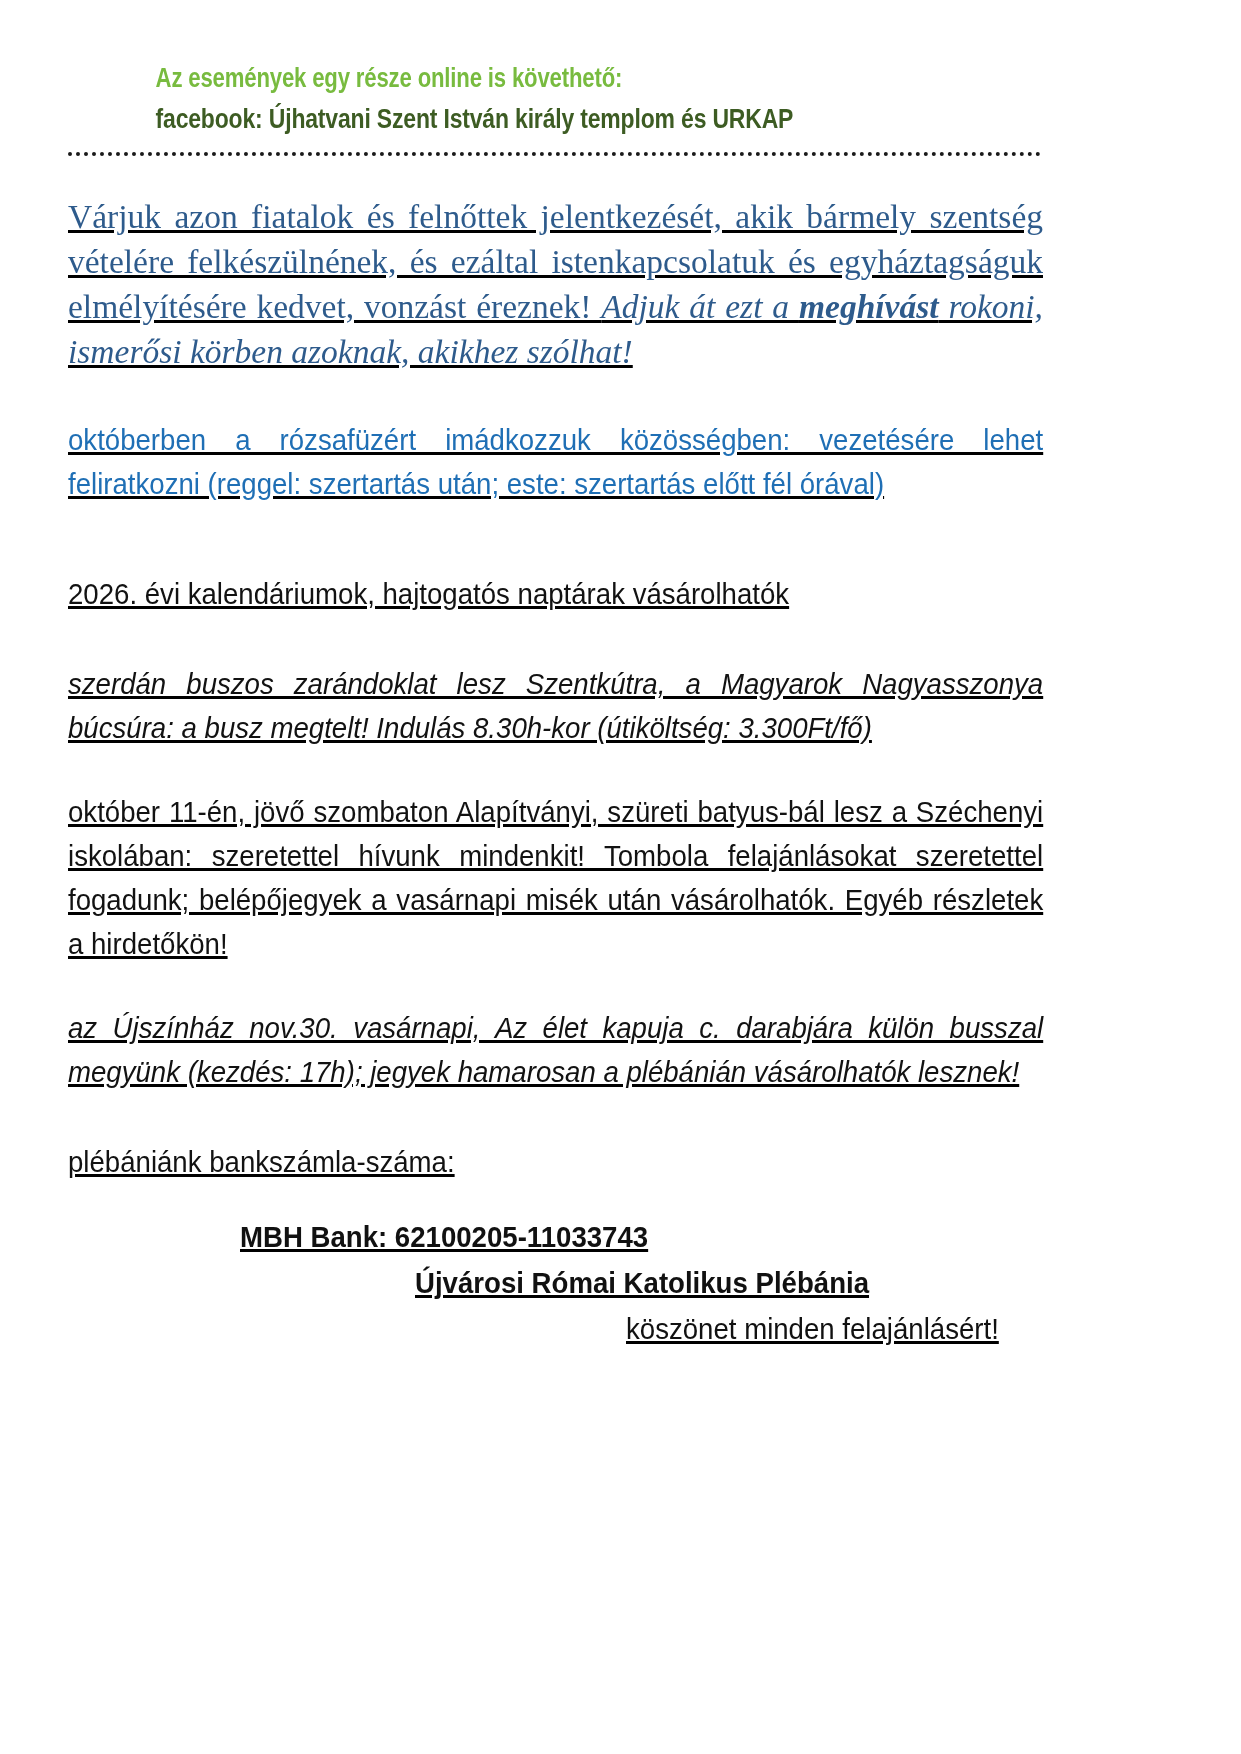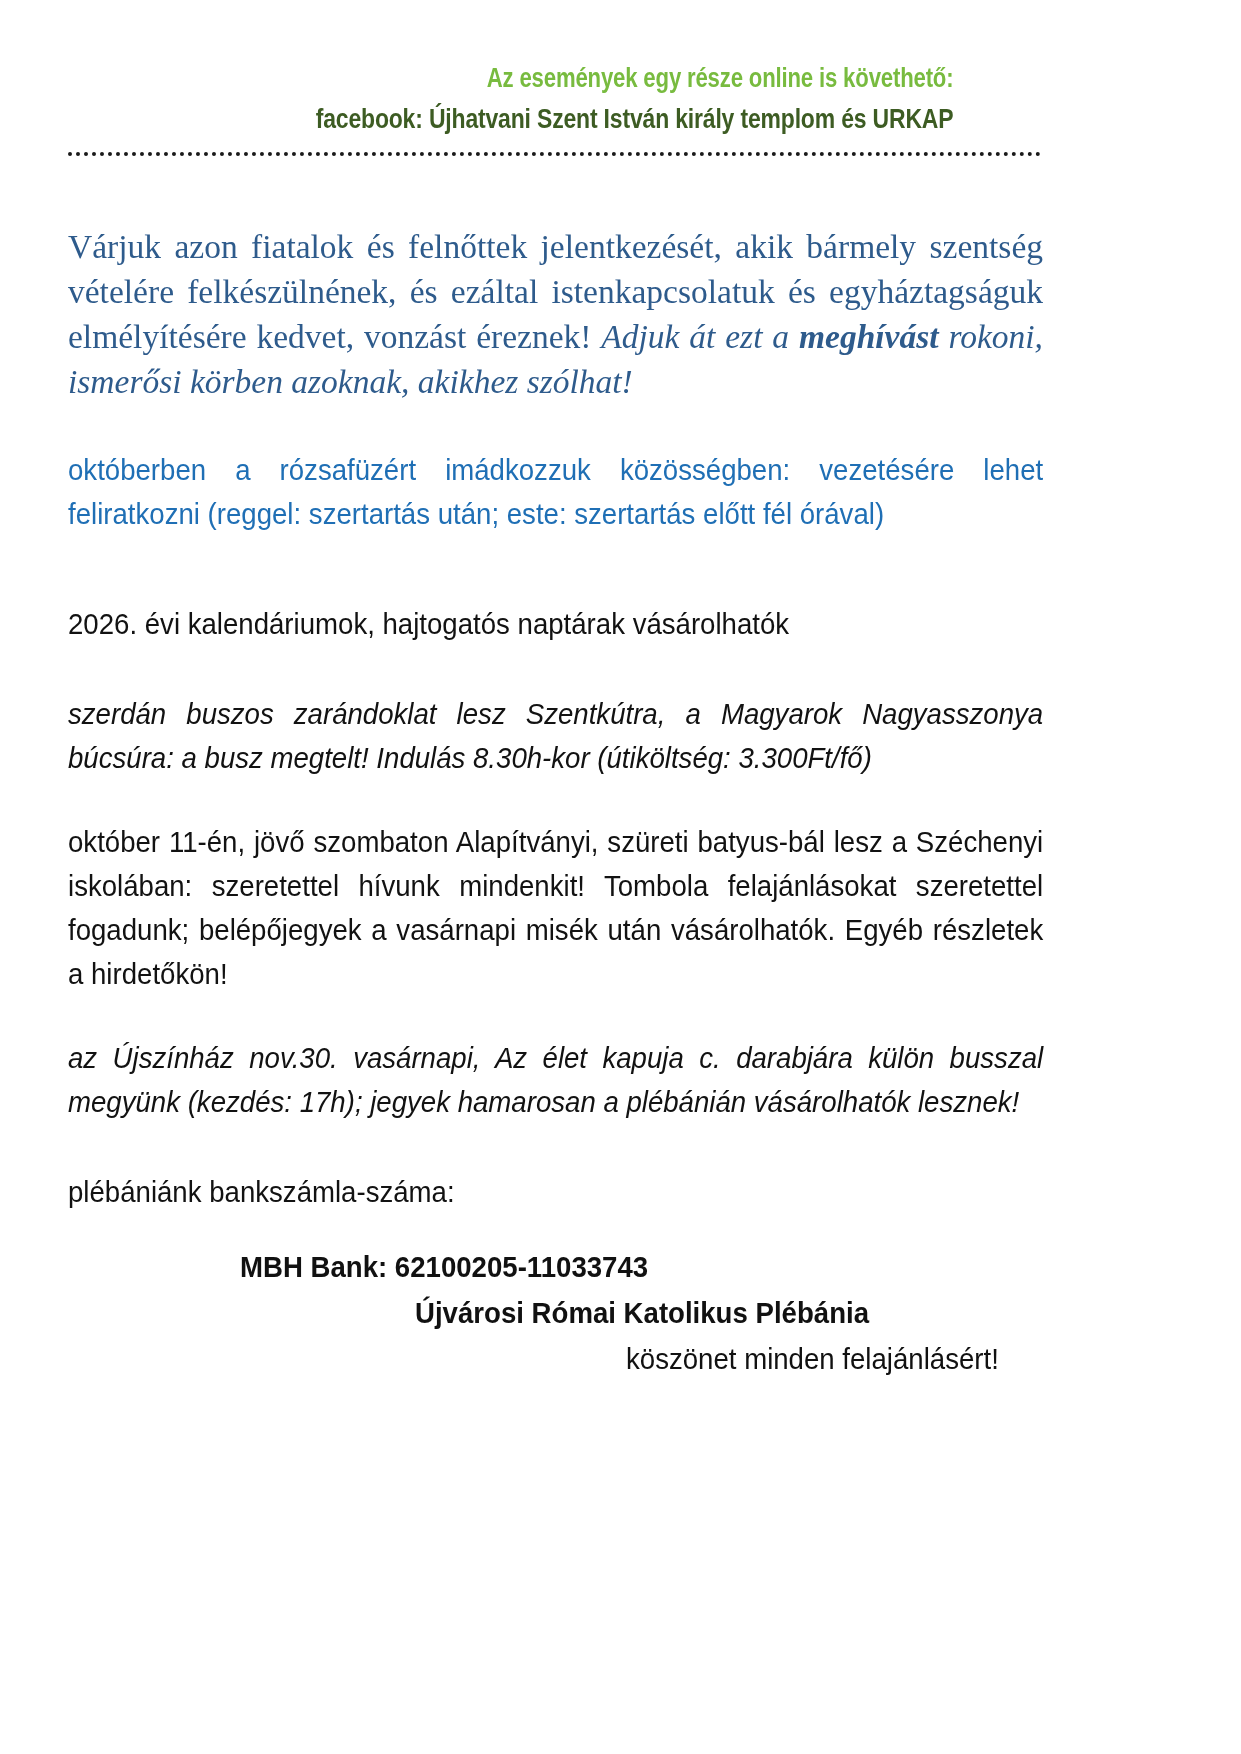--- a/index.html
+++ b/index.html
@@ -22,21 +22,21 @@
     background: #ffffff;
     overflow: hidden;
   }
 
   
   .header {
     position: absolute;
     left: 68px;
     top: 58px;
     width: 973px;
-    text-align: right;
+    text-align: left;
   }
   .hdr-line1 {
     font-family: "Liberation Sans Narrow", "Liberation Sans", sans-serif;
     font-weight: bold;
     font-size: 27px;
     line-height: 40px;
     letter-spacing: -0.2px;
     color: #78bb3f;
     transform: scaleX(0.82);
     transform-origin: center center;
@@ -59,22 +59,23 @@
     top: 152px;
     width: 973px;
     height: 0;
     border-top: 4px dotted #1a1a1a;
   }
 
   
   .body-area {
     position: absolute;
     left: 68px;
-    top: 224px;
+    top: 194px;
     width: 975px;
+    text-decoration: underline;
   }
 
   p.blk {
     margin: 0;
     padding: 0;
     text-align: justify;
     text-justify: inter-word;
   }
 
   

